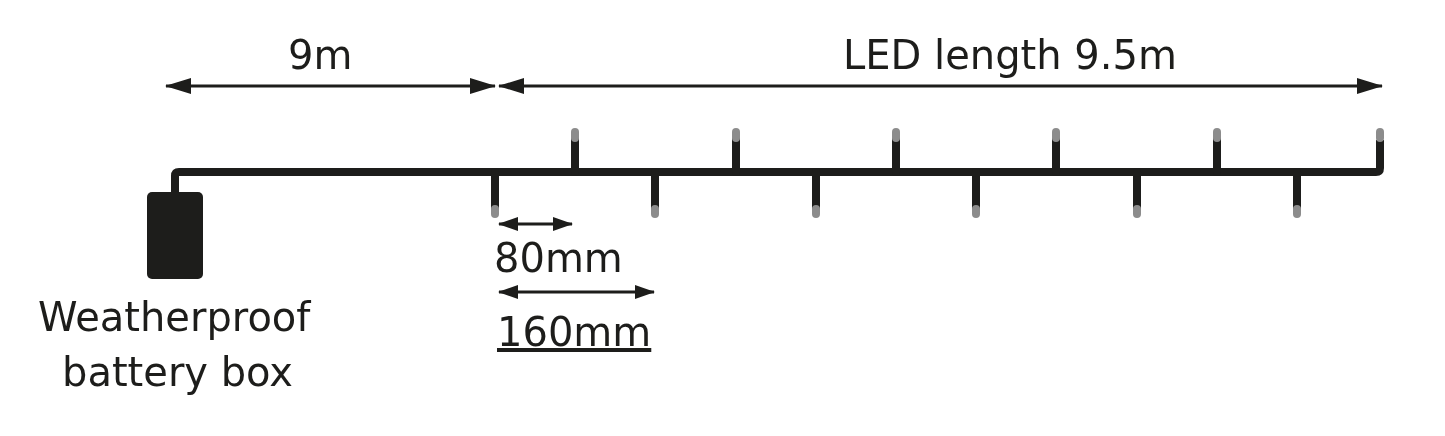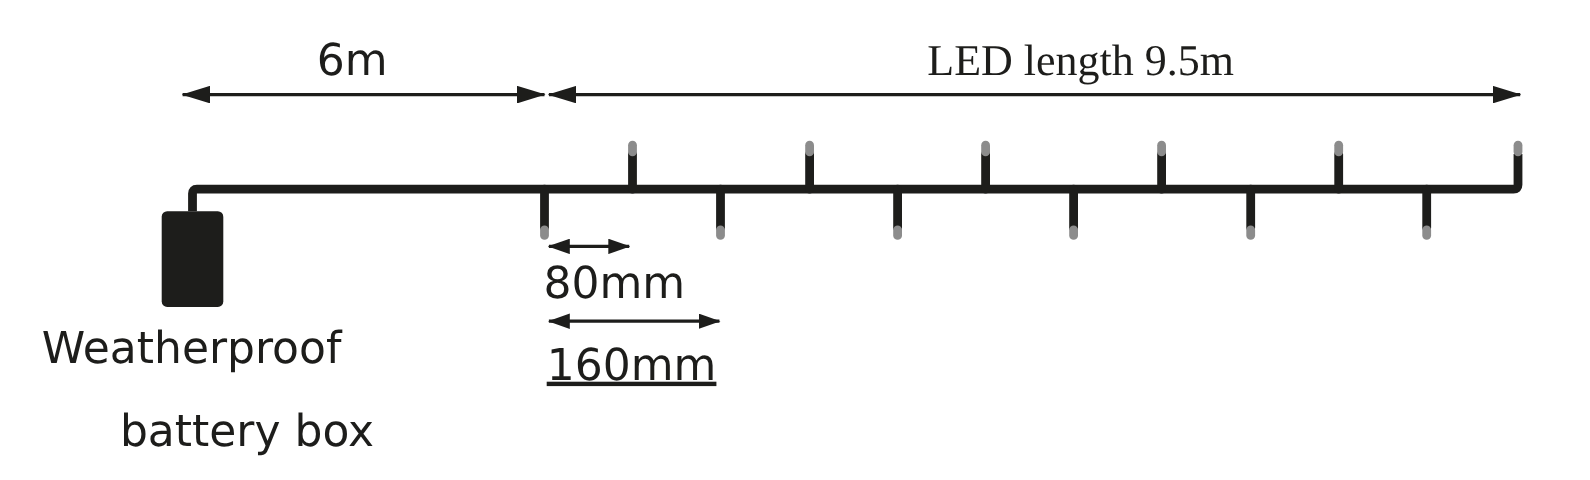--- a/index.html
+++ b/index.html
@@ -91,18 +91,18 @@
 
   <g>
     <line x1="499" y1="224" x2="572" y2="224" stroke="#1d1d1b" stroke-width="3" marker-start="url(#ahS)" marker-end="url(#ahS)"></line>
   </g>
 
   <g>
     <line x1="499" y1="292" x2="654" y2="292" stroke="#1d1d1b" stroke-width="3" marker-start="url(#ahS)" marker-end="url(#ahS)"></line>
   </g>
 </svg>
 
-<div class="lbl" style="left:288px; top:35px;">6m</div>
-<div class="lbl" style="left:843px; top:35px;font-family:Liberation Serif, serif;">LED length 9.5m</div>
+<div class="lbl" style="left:288px; top:35px;">9m</div>
+<div class="lbl" style="left:843px; top:35px;">LED length 9.5m</div>
 <div class="lbl" style="left:466px; top:238px;margin-left:28px;">80mm</div>
 <div class="lbl" style="left:497px; top:312px;text-decoration:underline;">160mm</div>
 <div class="lbl" style="left:38px; top:297px;">Weatherproof</div>
-<div class="lbl" style="left:62px; top:372px;margin-left:47px;">battery box</div>
+<div class="lbl" style="left:62px; top:352px;">battery box</div>
 
 </body></html>

